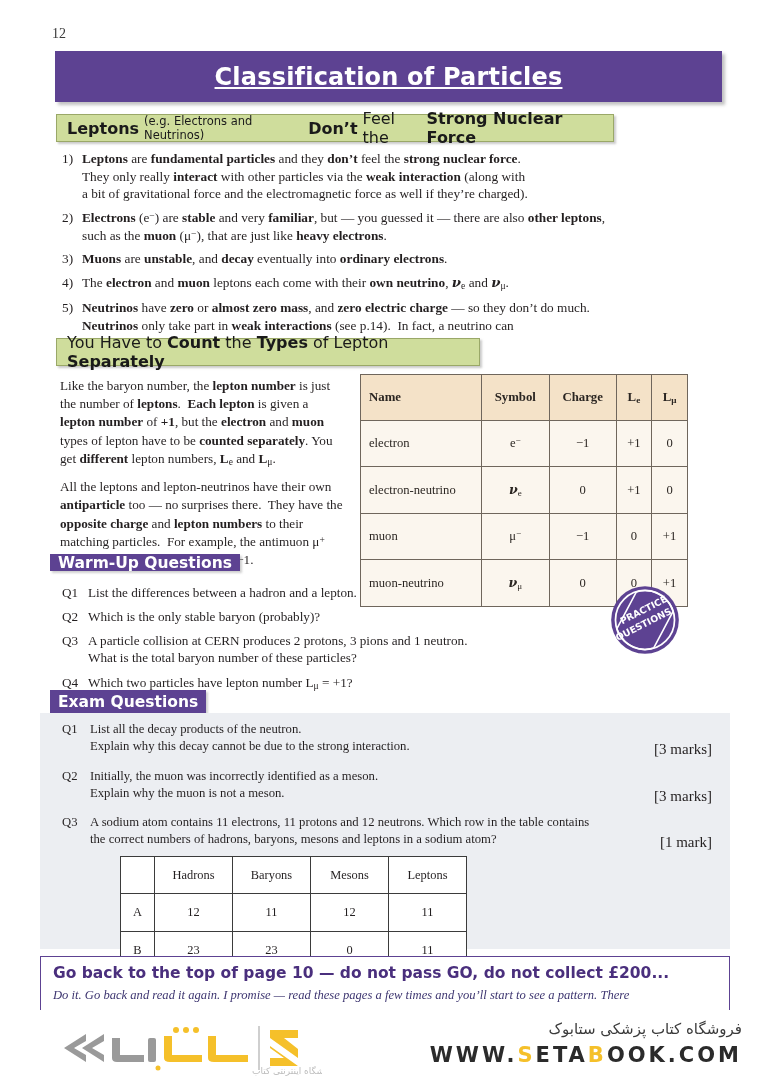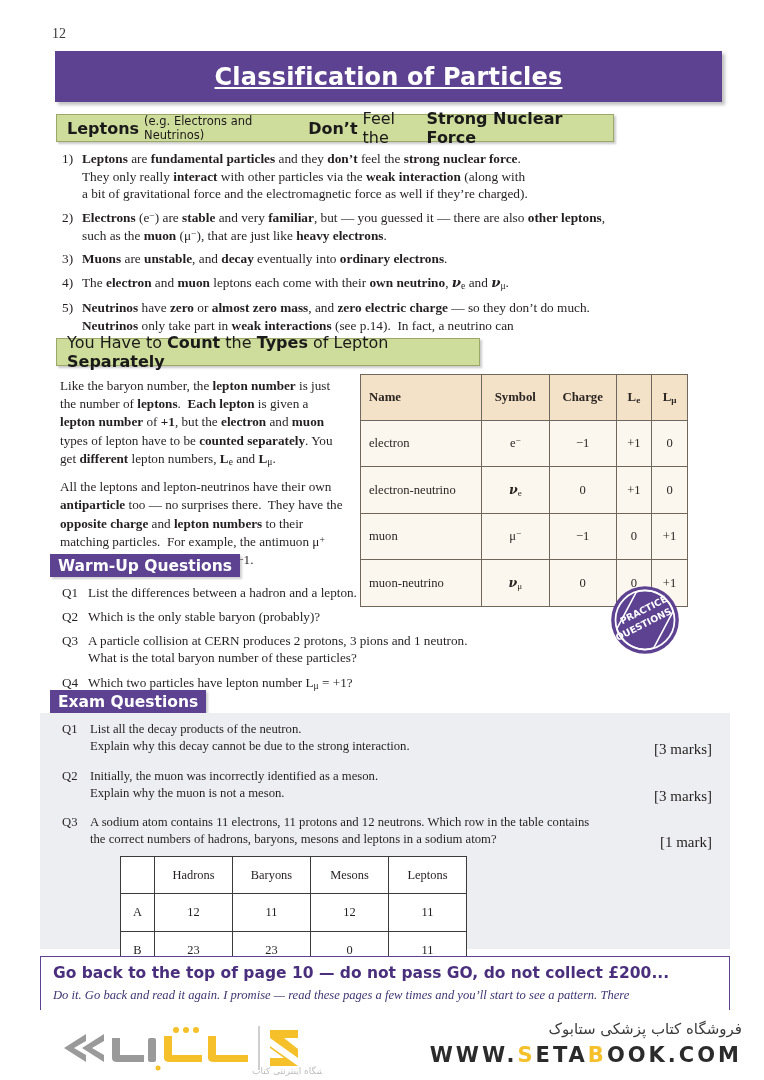--- a/index.html
+++ b/index.html
@@ -89,21 +89,21 @@
   .lepton-table th.c, .lepton-table td.c { text-align:center; }
   .lepton-table td.name { text-align:left; }
 
   
   .purple-tab {
     position:absolute; background:#5d4292; color:#fff;
     font-family:"DejaVu Sans", sans-serif;
     font-weight:bold; display:flex; align-items:center;
     padding:0 8px; box-shadow:2px 2px 2px rgba(150,150,150,.45);
   }
-  .warm-tab { left:50px; top:554px; height:23px; font-size:15.5px; }
+  .warm-tab { left:50px; top:554px; height:17px; font-size:15.5px; }
   .exam-tab { left:50px; top:690px; height:23px; font-size:15.5px; }
 
   
   .warm-q {
     position:absolute; left:62px; top:584px; width:540px;
     font-family:"Liberation Serif", serif;
     font-size:13.2px; color:#231f20; line-height:1.3;
   }
   .warm-q .qrow { display:flex; margin-bottom:7px; }
   .warm-q .qlab { width:26px; flex:0 0 26px; }

